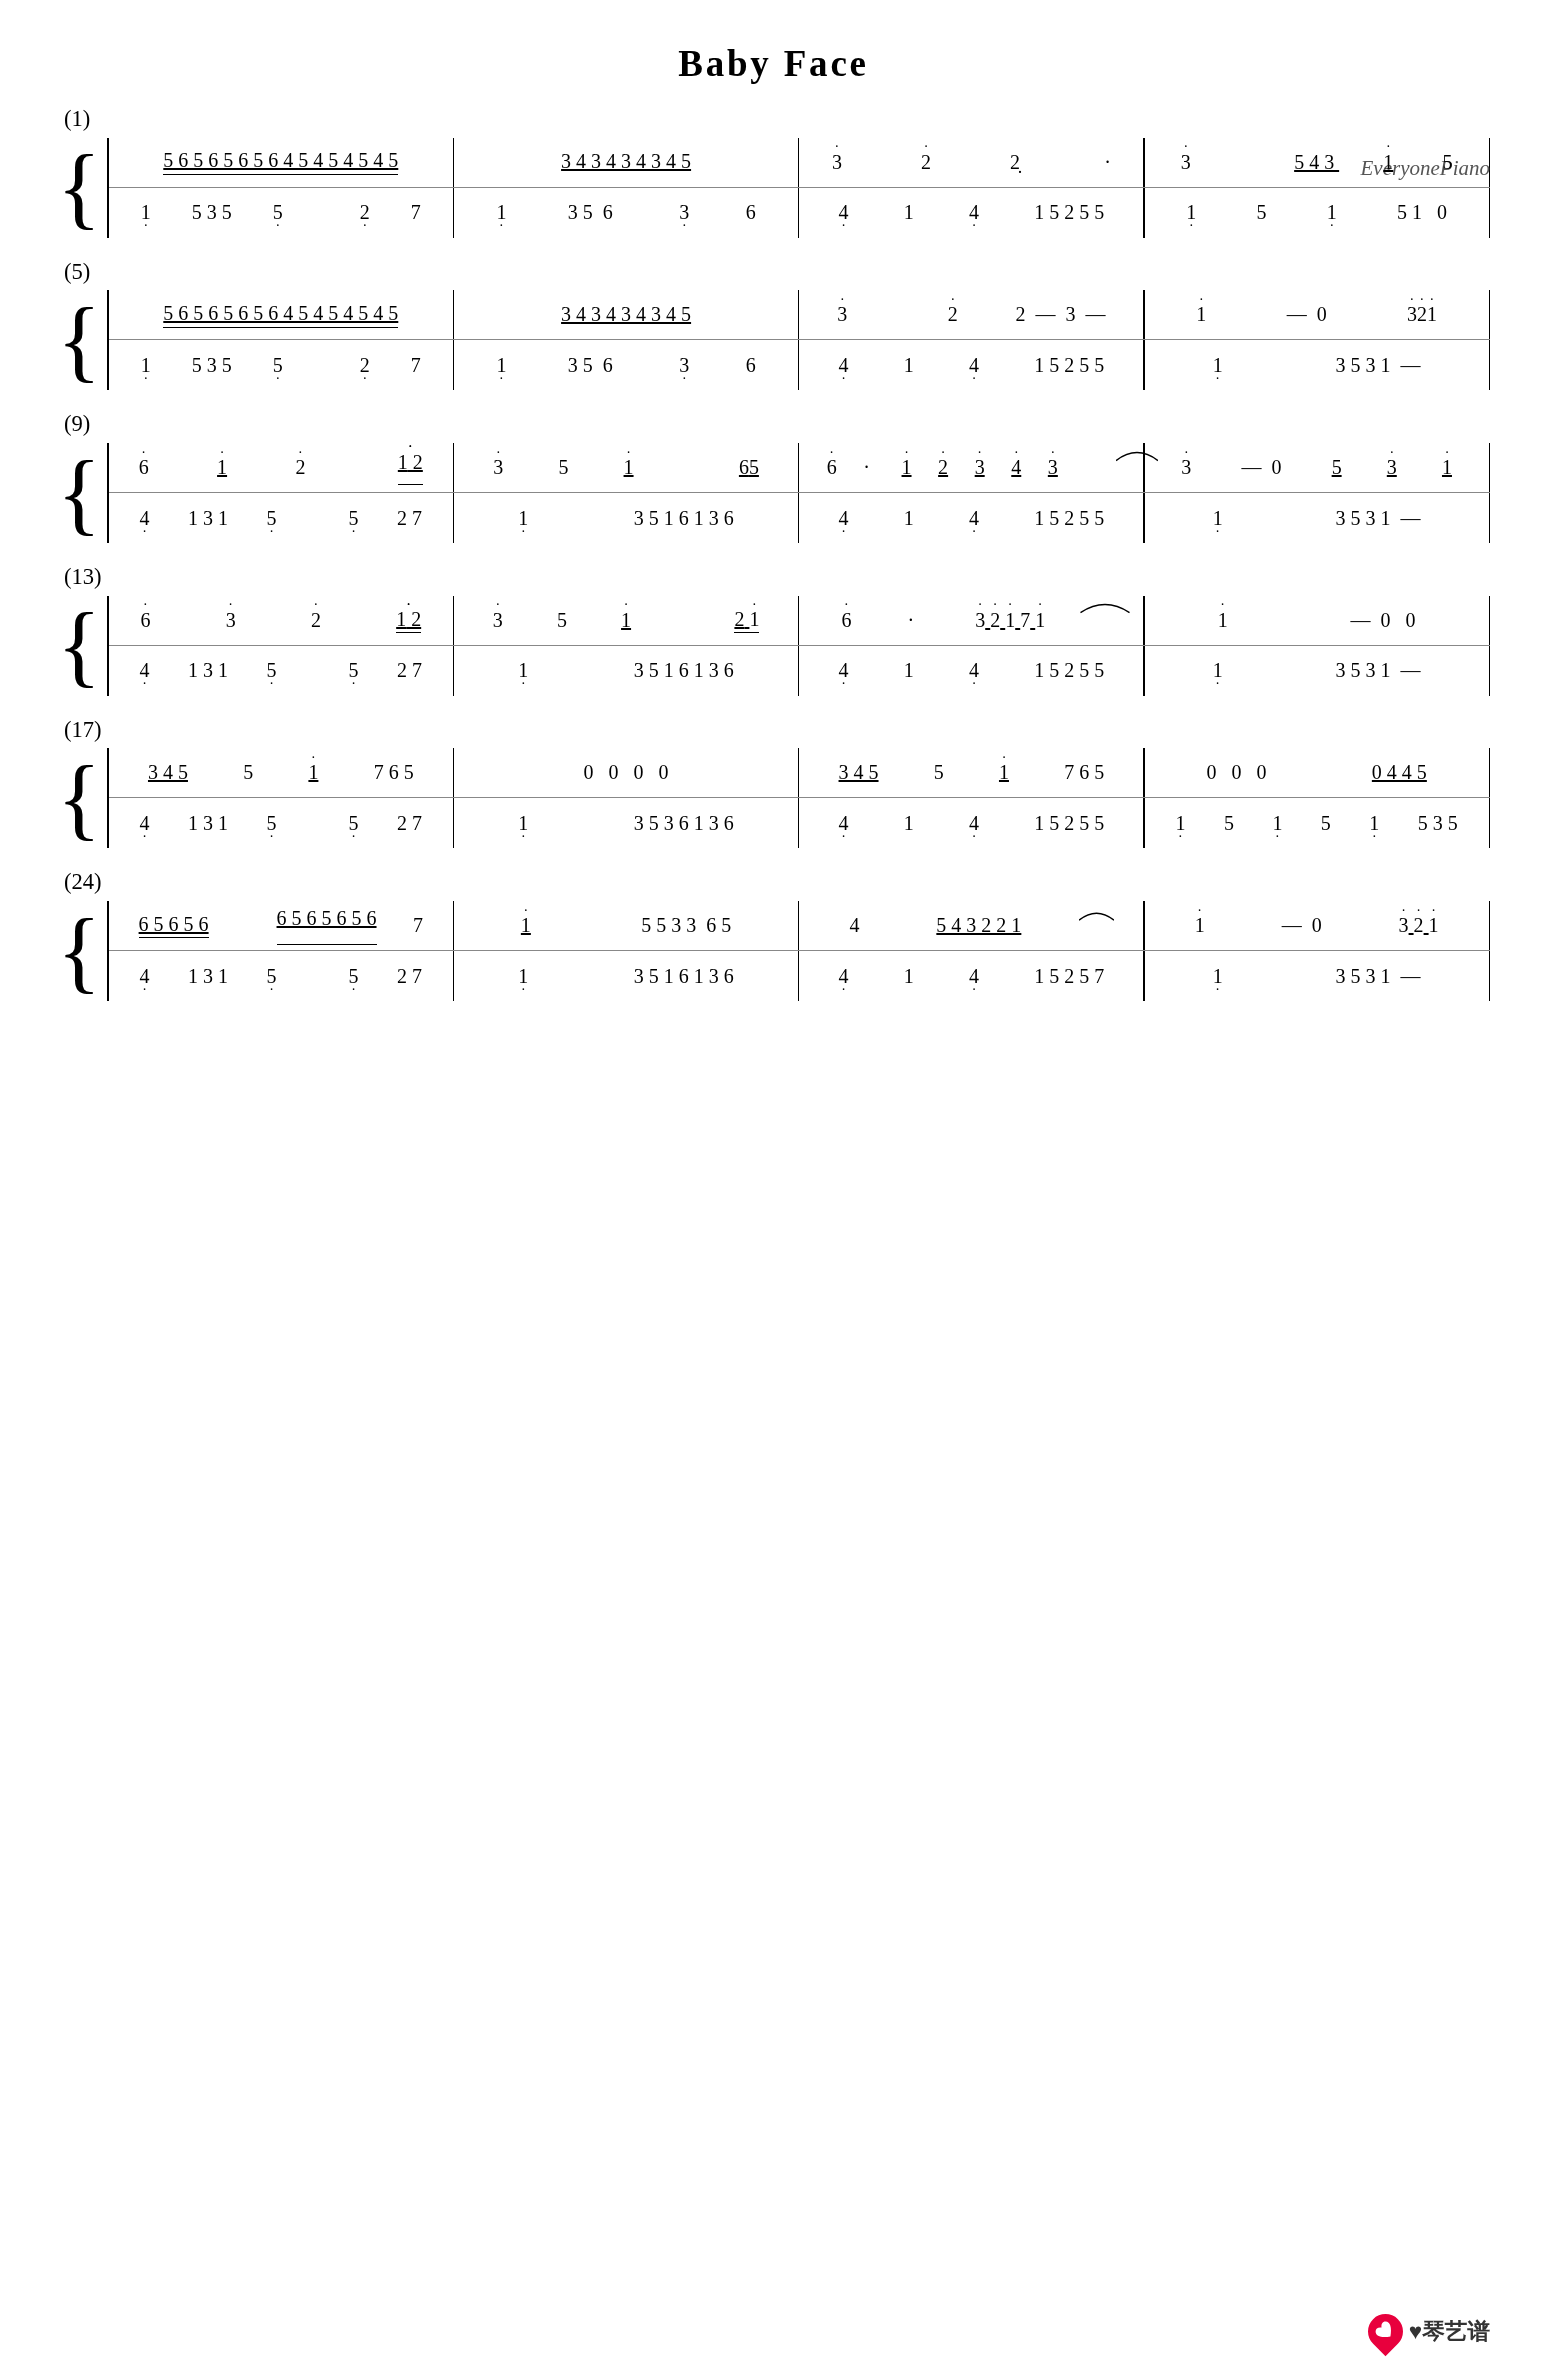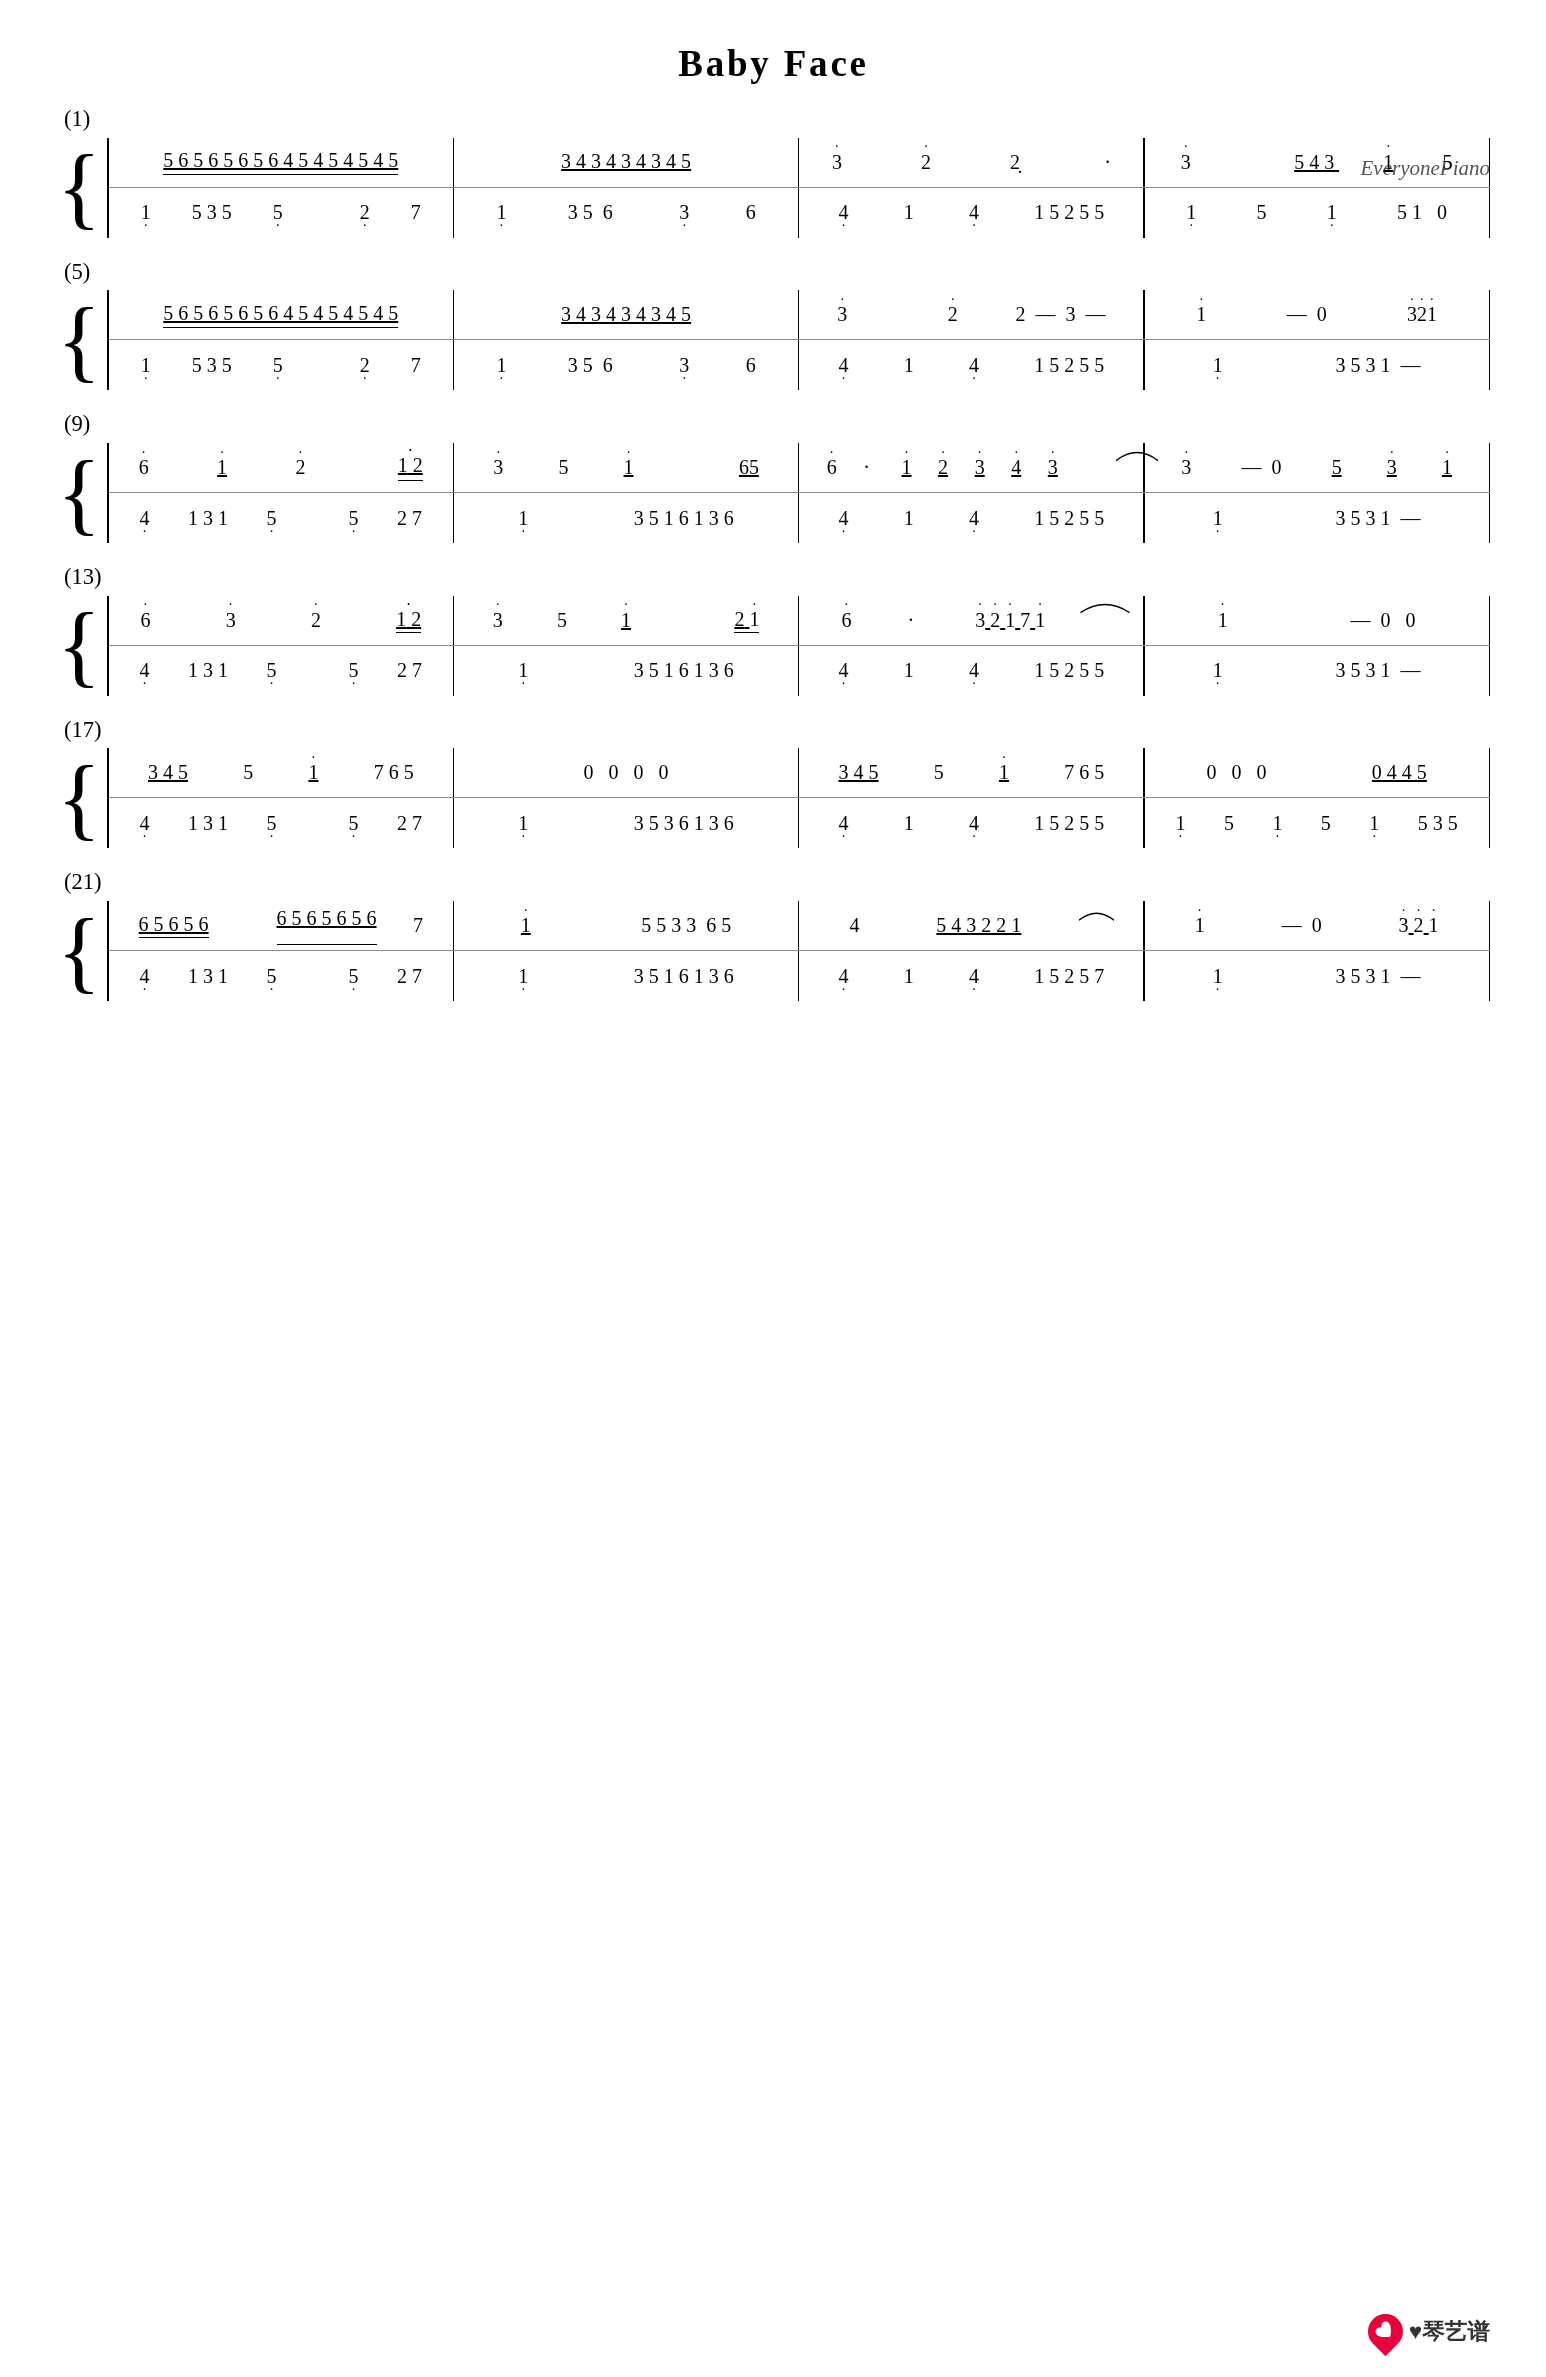--- a/index.html
+++ b/index.html
@@ -282,21 +282,21 @@
     <div class="system-bracket">{</div>
     <div class="system-staves">
       <div class="treble-staff">
         <div class="m">
           <span style="display:inline-block;position:relative;">6<span style="position:absolute;top:-11.3px;left:50%;transform:translateX(-50%);font-size:14px;">·</span></span>
           &nbsp;
           <span style="display:inline-block;position:relative;text-decoration:underline;">1<span style="position:absolute;top:-11.3px;left:50%;transform:translateX(-50%);font-size:14px;">·</span></span>
           &nbsp;
           <span style="display:inline-block;position:relative;">2<span style="position:absolute;top:-11.3px;left:50%;transform:translateX(-50%);font-size:14px;">·</span></span>
           &nbsp;
-          <span style="display:inline-block;position:relative;text-decoration:underline;border-bottom:1.4px solid #000;padding-bottom:3px;margin-left:24px;">1<span style="position:absolute;top:-11.3px;left:50%;transform:translateX(-50%);font-size:14px;">·</span>&nbsp;2<span style="position:absolute;top:-11.3px;left:50%;transform:translateX(-50%);font-size:14px;">·</span></span>
+          <span style="display:inline-block;position:relative;text-decoration:underline;border-bottom:1.4px solid #000;padding-bottom:10px;margin-left:24px;">1<span style="position:absolute;top:-11.3px;left:50%;transform:translateX(-50%);font-size:14px;">·</span>&nbsp;2<span style="position:absolute;top:-11.3px;left:50%;transform:translateX(-50%);font-size:14px;">·</span></span>
         </div>
         <div class="bar"></div>
         <div class="m">
           <span style="display:inline-block;position:relative;">3<span style="position:absolute;top:-11.3px;left:50%;transform:translateX(-50%);font-size:14px;">·</span></span>
           &nbsp;5&nbsp;
           <span style="display:inline-block;position:relative;text-decoration:underline;">1<span style="position:absolute;top:-11.3px;left:50%;transform:translateX(-50%);font-size:14px;">·</span></span>
           &nbsp;
           <span style="text-decoration:underline;display:inline-block;">6<span style="display:inline-block;position:relative;"></span>5</span>
         </div>
         <div class="bar"></div>
@@ -496,21 +496,21 @@
           <span style="display:inline-block;position:relative;">1<span style="position:absolute;bottom:-10px;left:50%;transform:translateX(-50%);font-size:14px;">·</span></span>
           &nbsp;5&nbsp;3&nbsp;5
         </div>
         <div class="bar"></div>
       </div>
     </div>
   </div>
 </div>
 
 <div class="row-block">
-  <div class="section-label">(21)</div>
+  <div class="section-label">(24)</div>
   <div class="system">
     <div class="system-bracket">{</div>
     <div class="system-staves">
       <div class="treble-staff">
         <div class="m">
           <span style="text-decoration:underline;border-bottom:1.4px solid #000;display:inline-block;padding-bottom:1.4px;">6 5 6 5 6</span>
           &nbsp;
           <span style="text-decoration:underline;border-bottom:1.4px solid #000;display:inline-block;padding-bottom:14px;">6 5 6 5 6 5 6</span>
           &nbsp;7
         </div>

